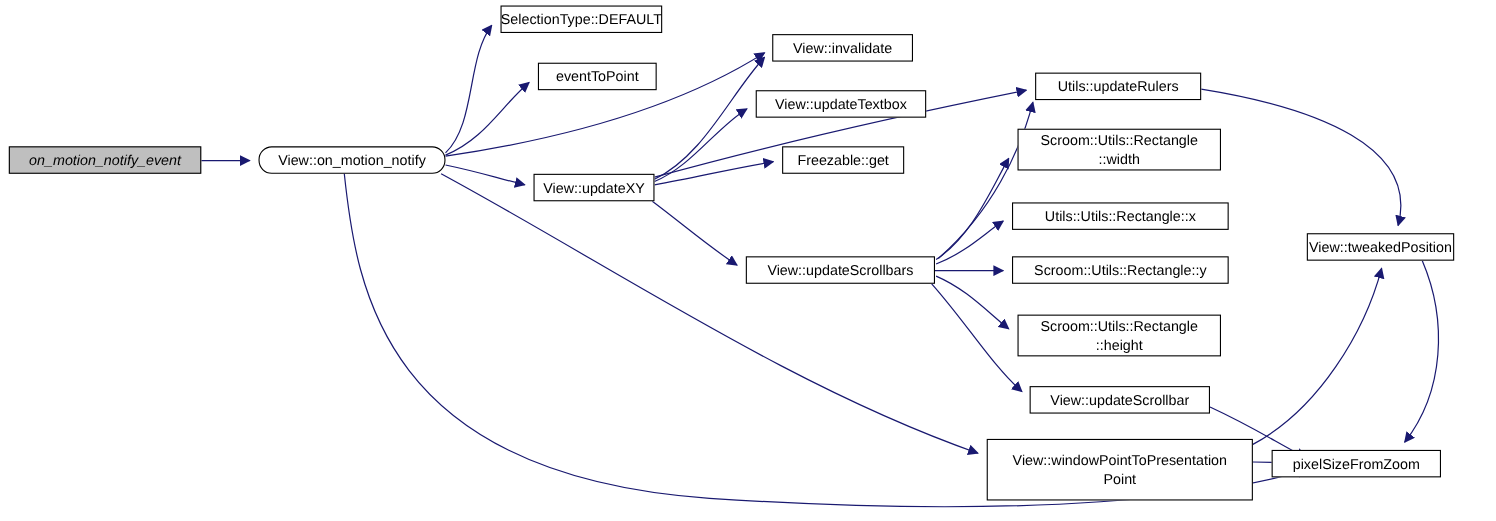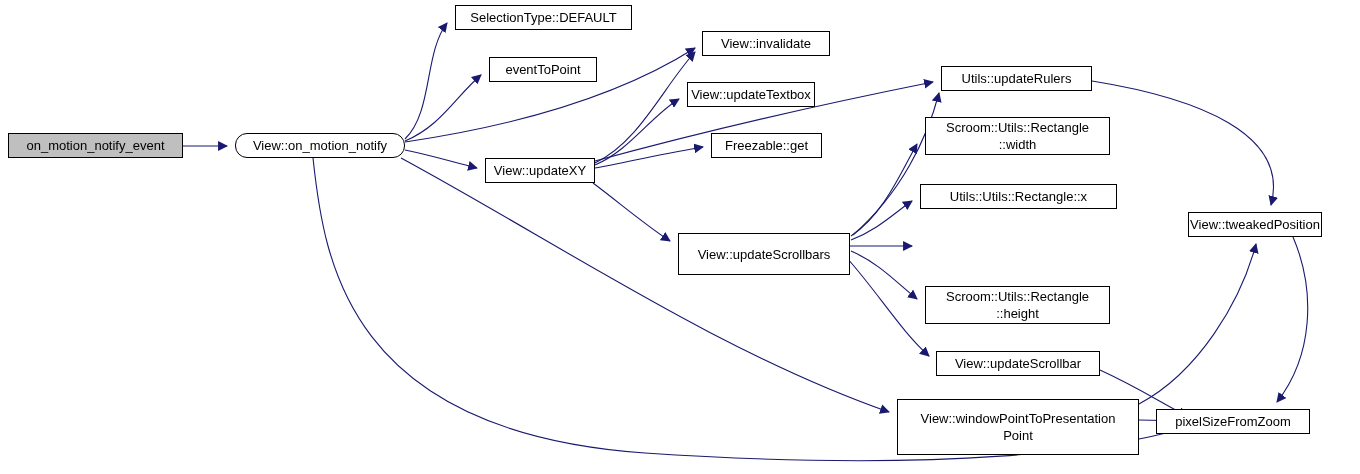--- a/index.html
+++ b/index.html
@@ -72,33 +72,34 @@
     <path class="edge" marker-end="url(#arrow)" d="M 850 246 L 912 246"></path>
     <path class="edge" marker-end="url(#arrow)" d="M 851 251 C 879 263, 897 283, 917 299"></path>
     <path class="edge" marker-end="url(#arrow)" d="M 847 258 C 879 294, 901 331, 929 356"></path>
     <path class="edge" marker-end="url(#arrow)" d="M 1092 81 C 1198 98, 1290 134, 1271 205"></path>
     <path class="edge" marker-end="url(#arrow)" d="M 1100 370 C 1139 388, 1160 402, 1187 416"></path>
     <path class="edge" marker-end="url(#arrow)" d="M 1139 420 L 1188 421"></path>
     <path class="edge" marker-end="url(#arrow)" d="M 1139 404 C 1199 372, 1241 301, 1256 244"></path>
     <path class="edge" marker-end="url(#arrow)" d="M 1293 237 C 1316 291, 1313 356, 1277 402"></path>
   </svg>
 
-  <div class="node start" style="left:8px;   top:133px; width:175px; height:25px;">on_motion_notify_event</div>
+  <div class="node start" style="left:8px;   top:133px; width:175px; height:25px;font-style:italic;">on_motion_notify_event</div>
   <div class="node" style="left:235px; top:133px; width:170px; height:25px;border-radius:12px;">View::on_motion_notify</div>
-  <div class="node" style="left:455px; top:5px;   width:177px; height:25px;">SelectionType::DEFAULT</div>
+  <div class="node" style="left:455px; top:5px;   width:147px; height:25px;">SelectionType::DEFAULT</div>
   <div class="node" style="left:489px; top:57px;  width:108px; height:25px;">eventToPoint</div>
   <div class="node" style="left:702px; top:31px;  width:128px; height:25px;">View::invalidate</div>
-  <div class="node" style="left:687px; top:82px;  width:128px; height:25px;">View::updateTextbox</div>
+  <div class="node" style="left:687px; top:82px;  width:155px; height:25px;">View::updateTextbox</div>
   <div class="node" style="left:485px; top:158px; width:110px; height:25px;">View::updateXY</div>
   <div class="node" style="left:711px; top:133px; width:111px; height:25px;">Freezable::get</div>
   <div class="node" style="left:941px; top:66px;  width:151px; height:25px;">Utils::updateRulers</div>
   <div class="node" style="left:925px; top:117px; width:185px; height:38px;">Scroom::Utils::Rectangle
 ::width</div>
   <div class="node" style="left:920px; top:184px; width:197px; height:25px;">Utils::Utils::Rectangle::x</div>
-  <div class="node" style="left:678px; top:233px; width:172px; height:42px;">View::updateScrollbars</div>
+  <div class="node" style="left:678px; top:233px; width:172px; height:25px;">View::updateScrollbars</div>
+  <div class="node" style="left:920px; top:233px; width:197px; height:25px;">Scroom::Utils::Rectangle::y</div>
   <div class="node" style="left:925px; top:286px; width:185px; height:38px;">Scroom::Utils::Rectangle
 ::height</div>
   <div class="node" style="left:936px; top:351px; width:164px; height:25px;">View::updateScrollbar</div>
   <div class="node" style="left:1188px;top:212px; width:134px; height:25px;">View::tweakedPosition</div>
   <div class="node" style="left:897px; top:399px; width:242px; height:56px;">View::windowPointToPresentation
 Point</div>
   <div class="node" style="left:1128px;top:409px; width:154px; height:25px;margin-left:28px;">pixelSizeFromZoom</div>
 
 </div>
 

